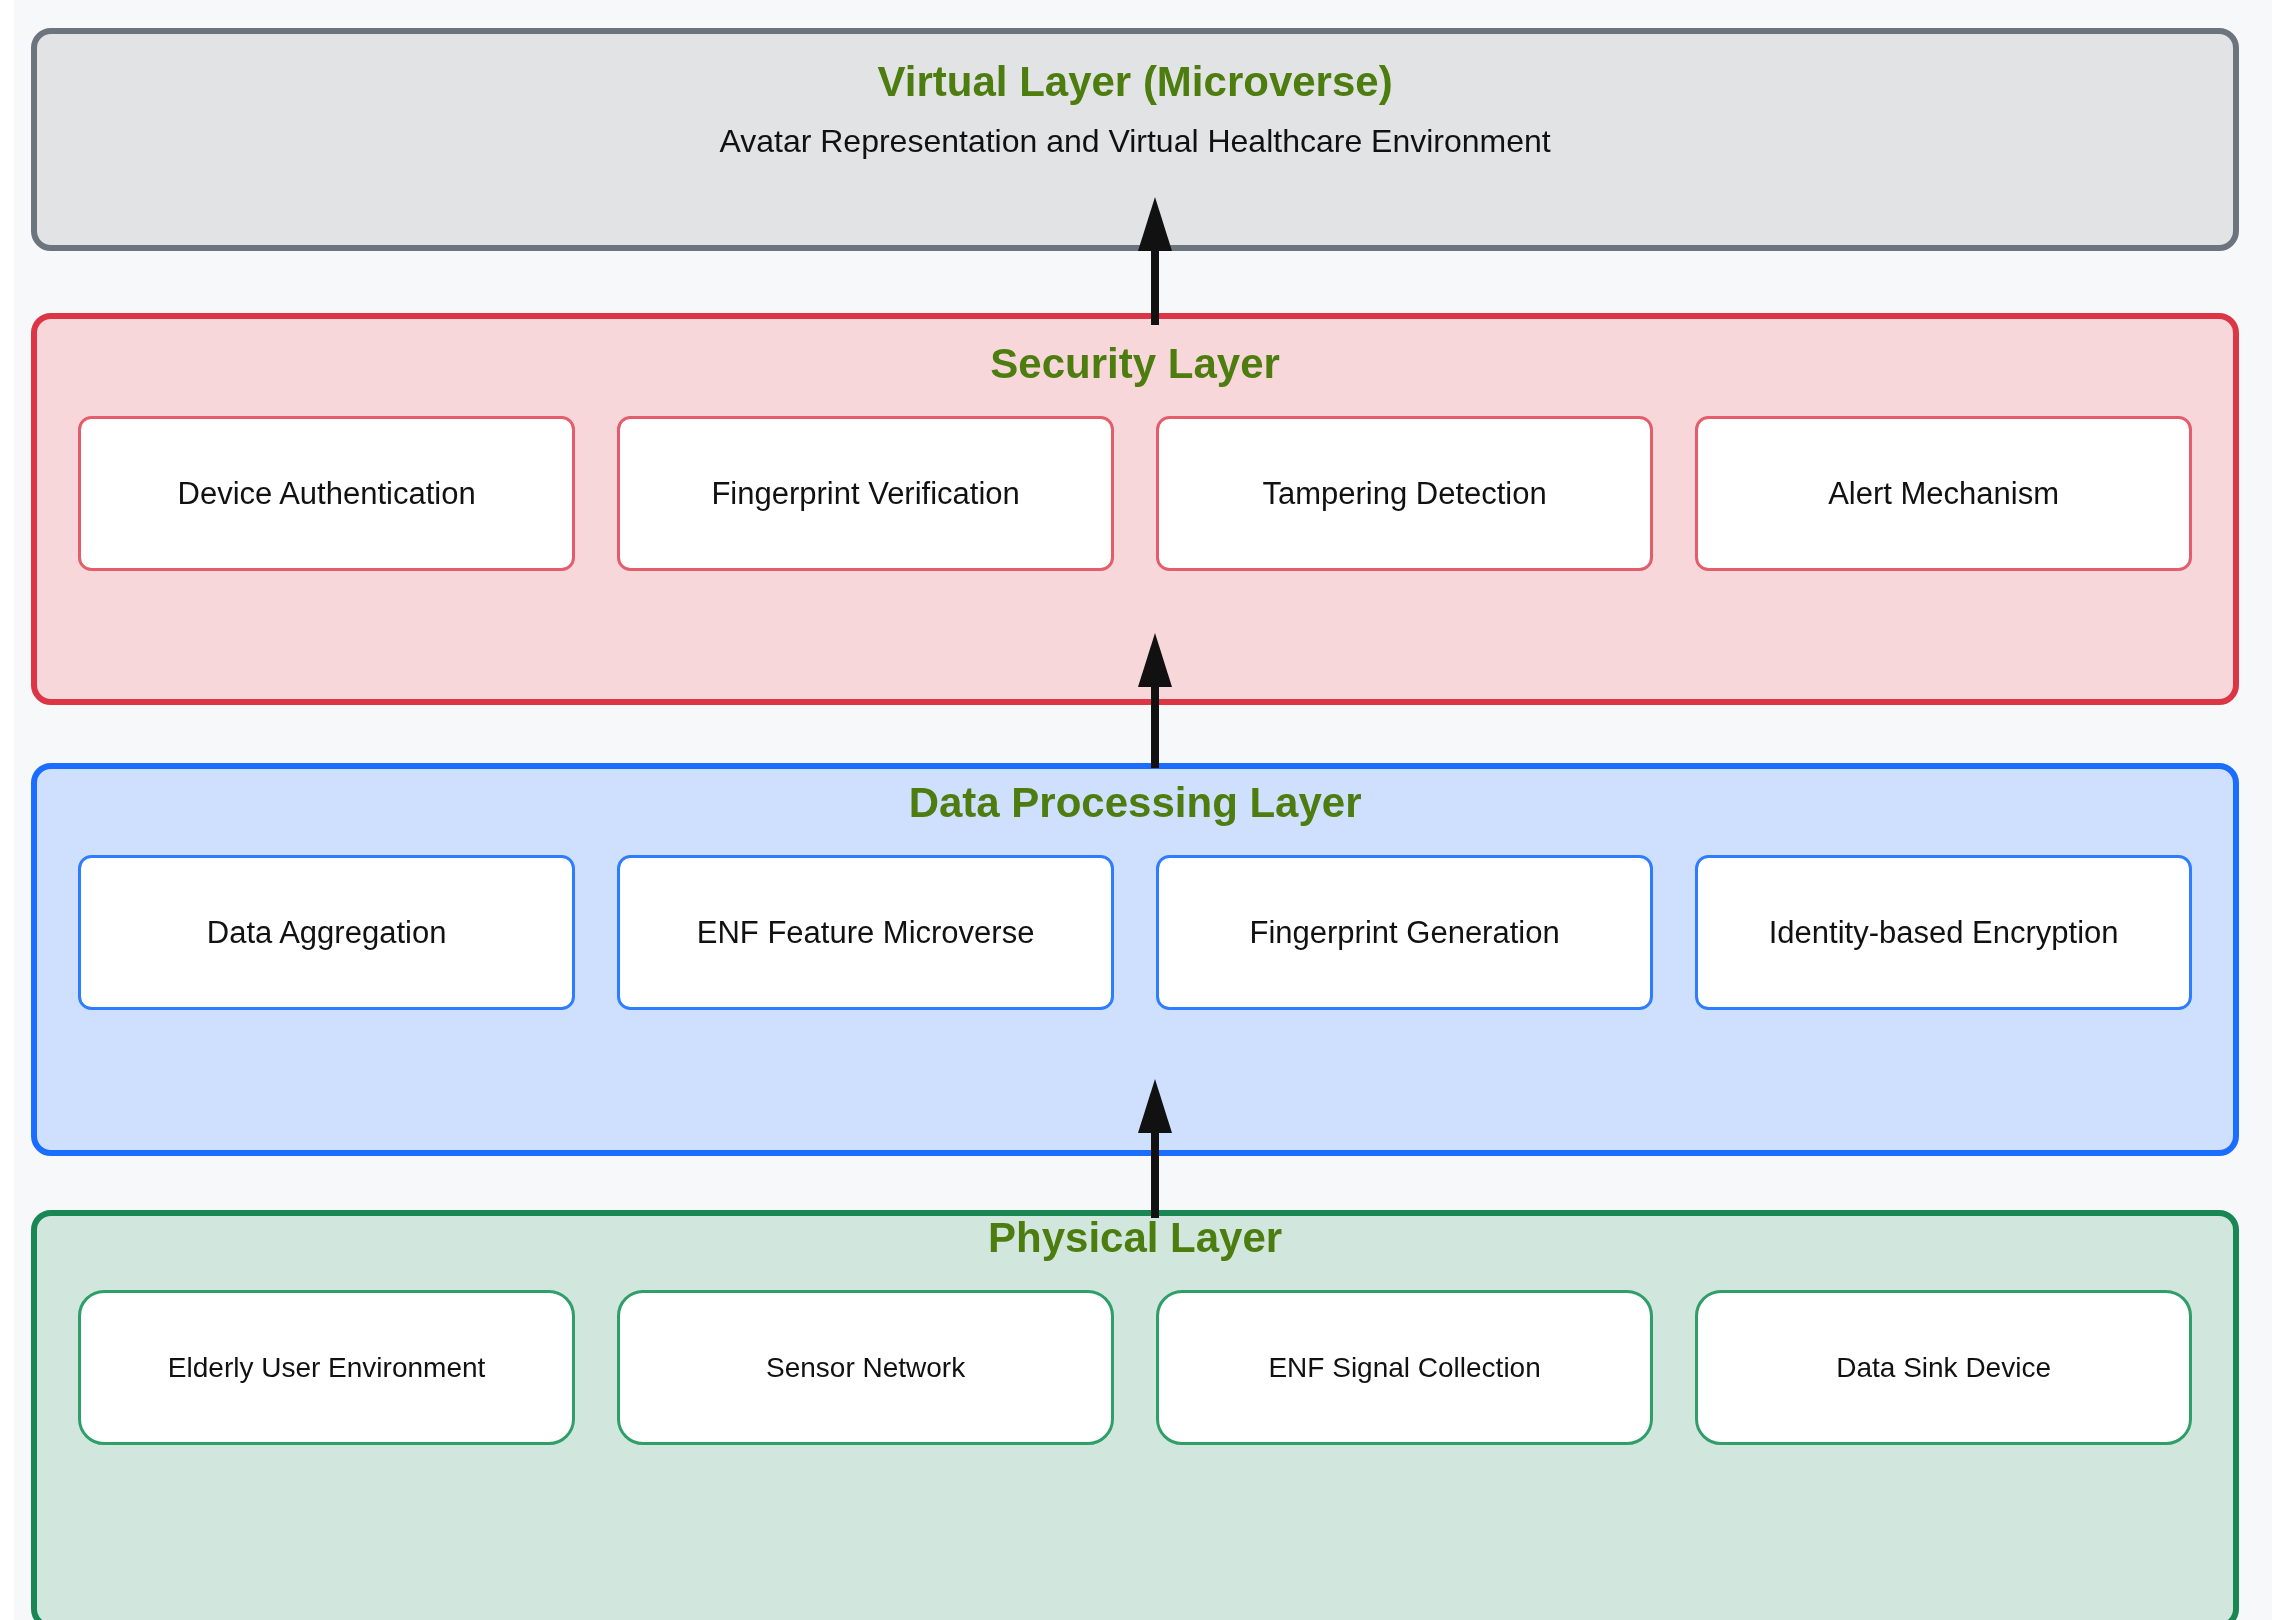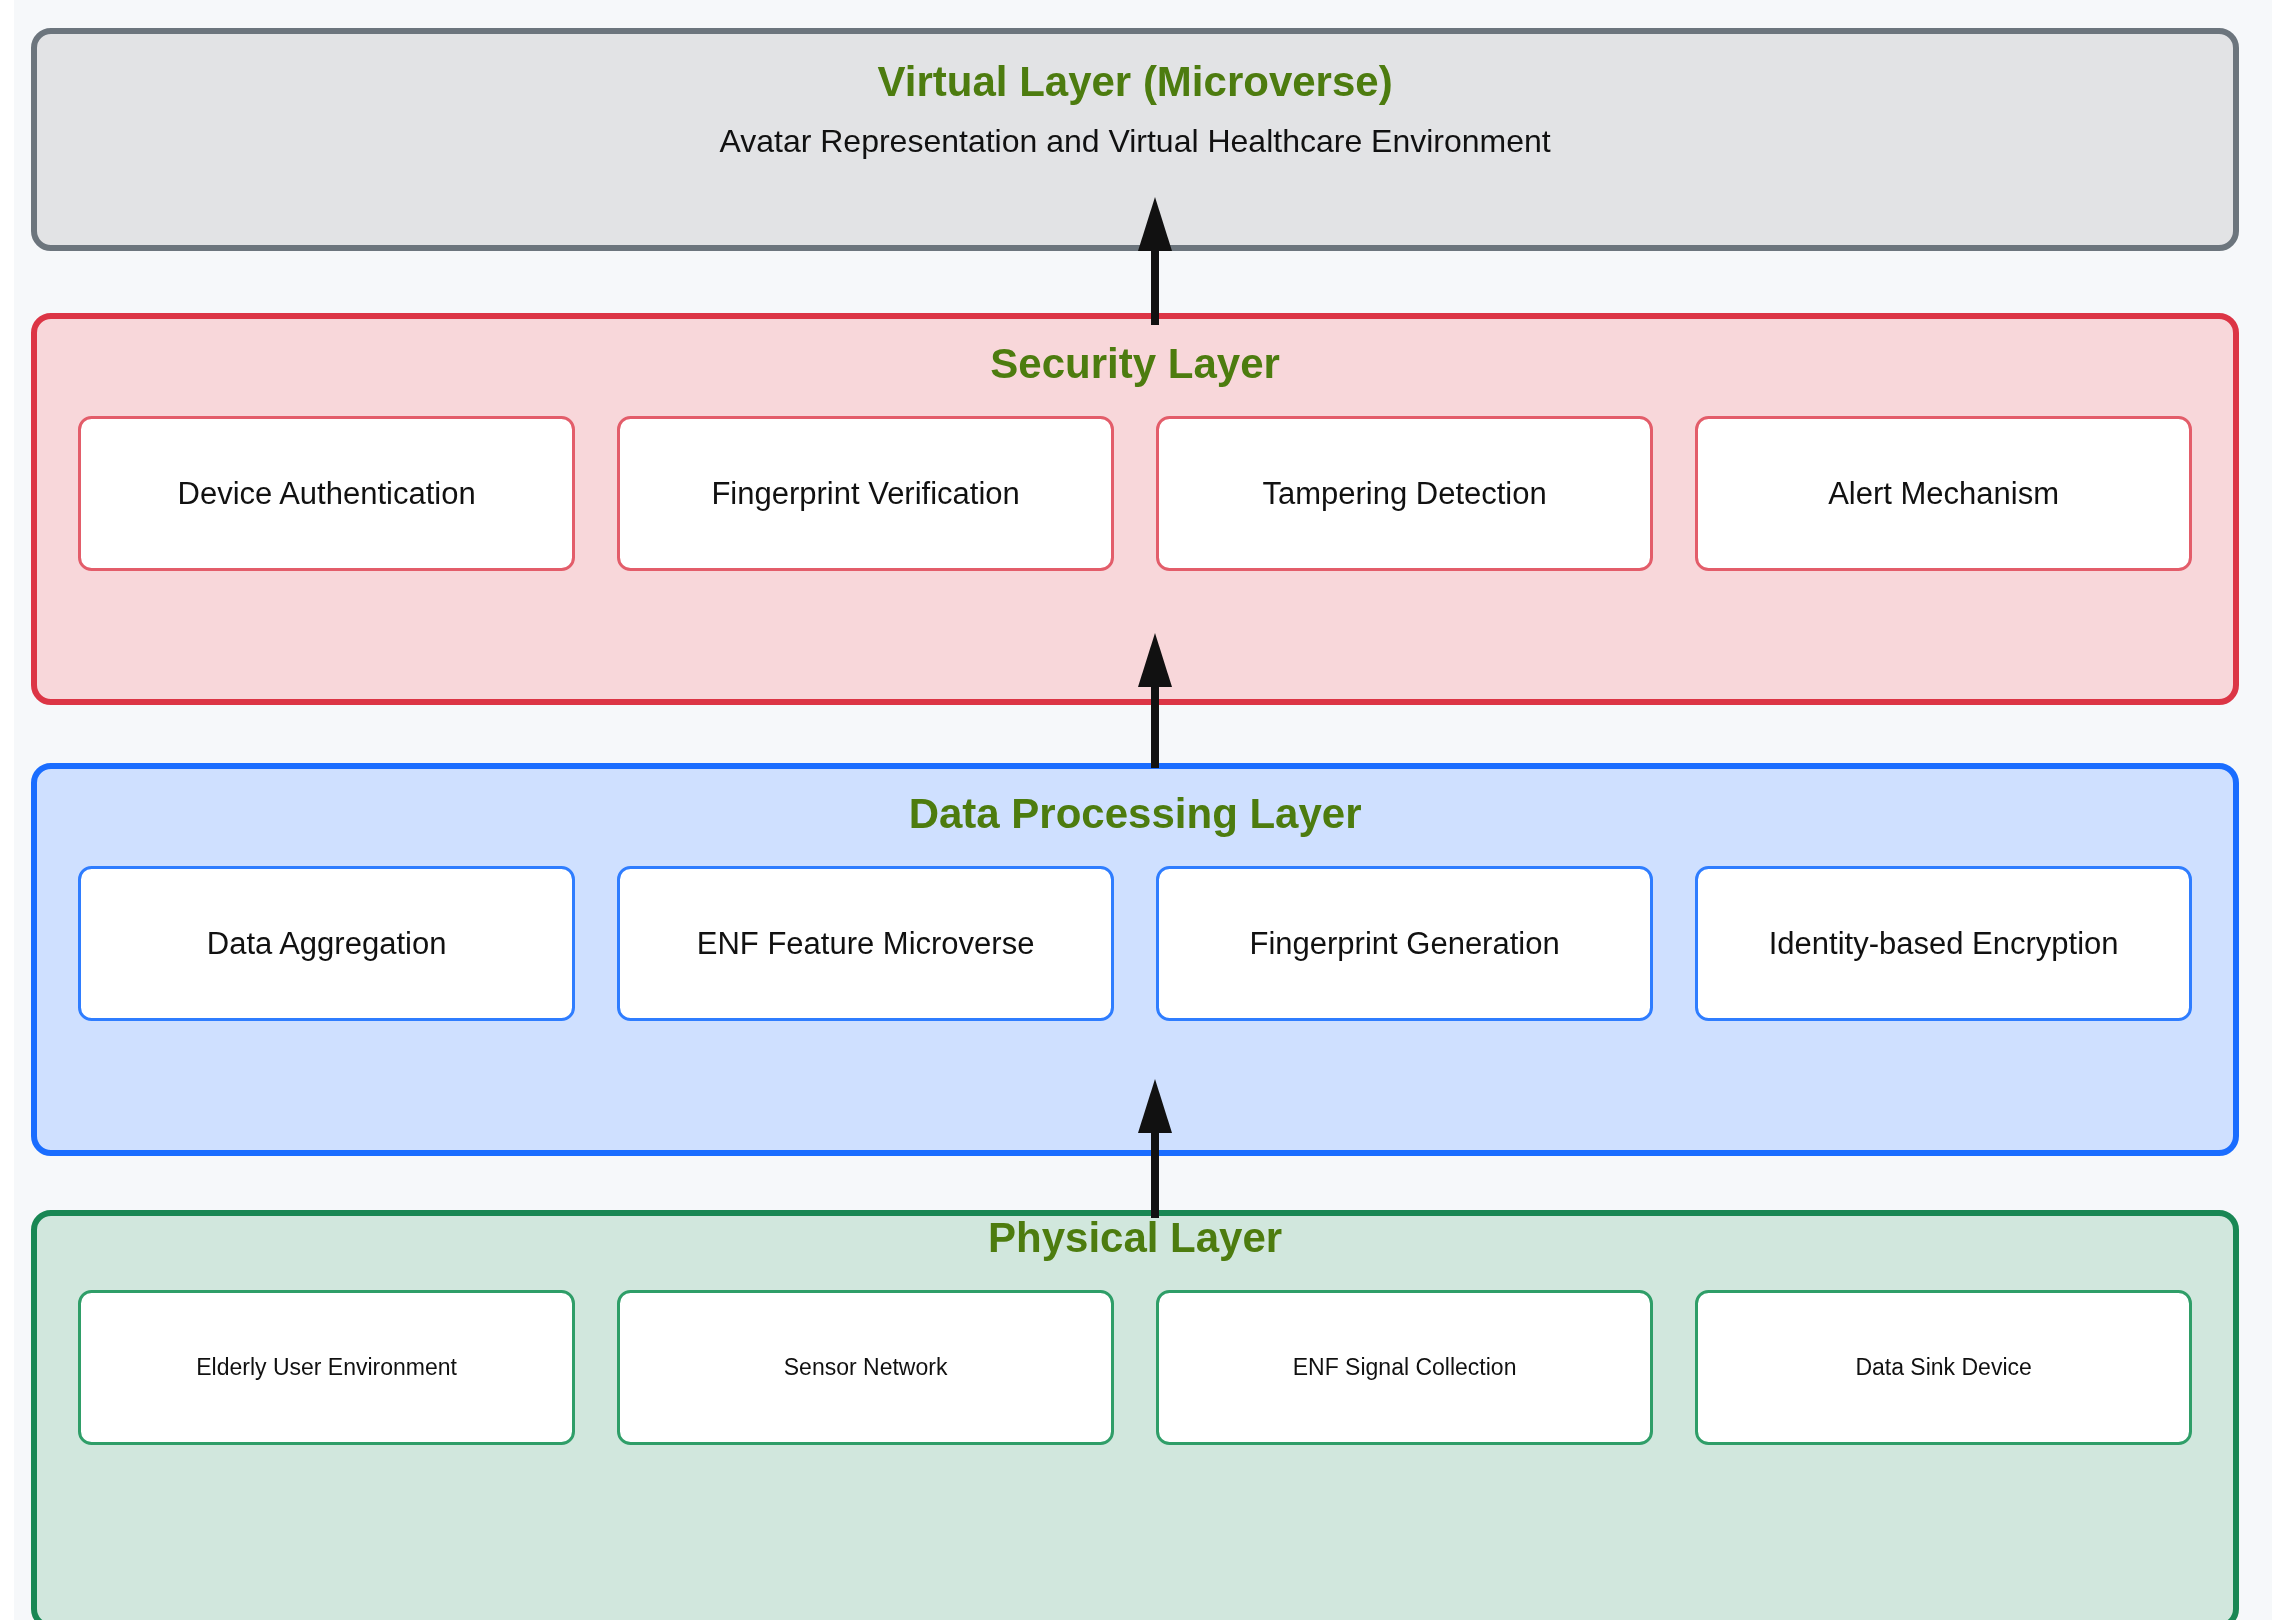--- a/index.html
+++ b/index.html
@@ -49,21 +49,21 @@
 
   .layer-title {
     text-align: center;
     font-weight: bold;
     color: #4d7c0f;
     font-size: 42px;
     line-height: 1.05;
   }
   #layer-virtual .layer-title    { margin-top: 26px; }
   #layer-security .layer-title   { margin-top: 23px; }
-  #layer-processing .layer-title { margin-top: 23px; }
+  #layer-processing .layer-title { margin-top: 12px; }
   #layer-physical .layer-title   { }
 
   .layer-subtitle {
     text-align: center;
     color: #111111;
     font-size: 32px;
     margin-top: 19px;
   }
 
   
@@ -87,21 +87,21 @@
     font-size: 31px;
     line-height: 1.35;
     color: #111111;
     box-sizing: border-box;
     padding: 4px 6.8px;
   }
   .pal-red   .card { border-color: #e35d6a; }
   .pal-blue  .card { border-color: #2f7dff; }
   .pal-green .card { border-color: #2f9e68; }
 
-  #layer-physical .card { font-size: 23px; }
+  #layer-physical .card { font-size: 28px; border-radius: 26px; }
 
   
   .arrow {
     position: absolute;
     width: 54px;
   }
   .arrow .shaft {
     position: absolute;
     left: 23px;
     width: 8px;

